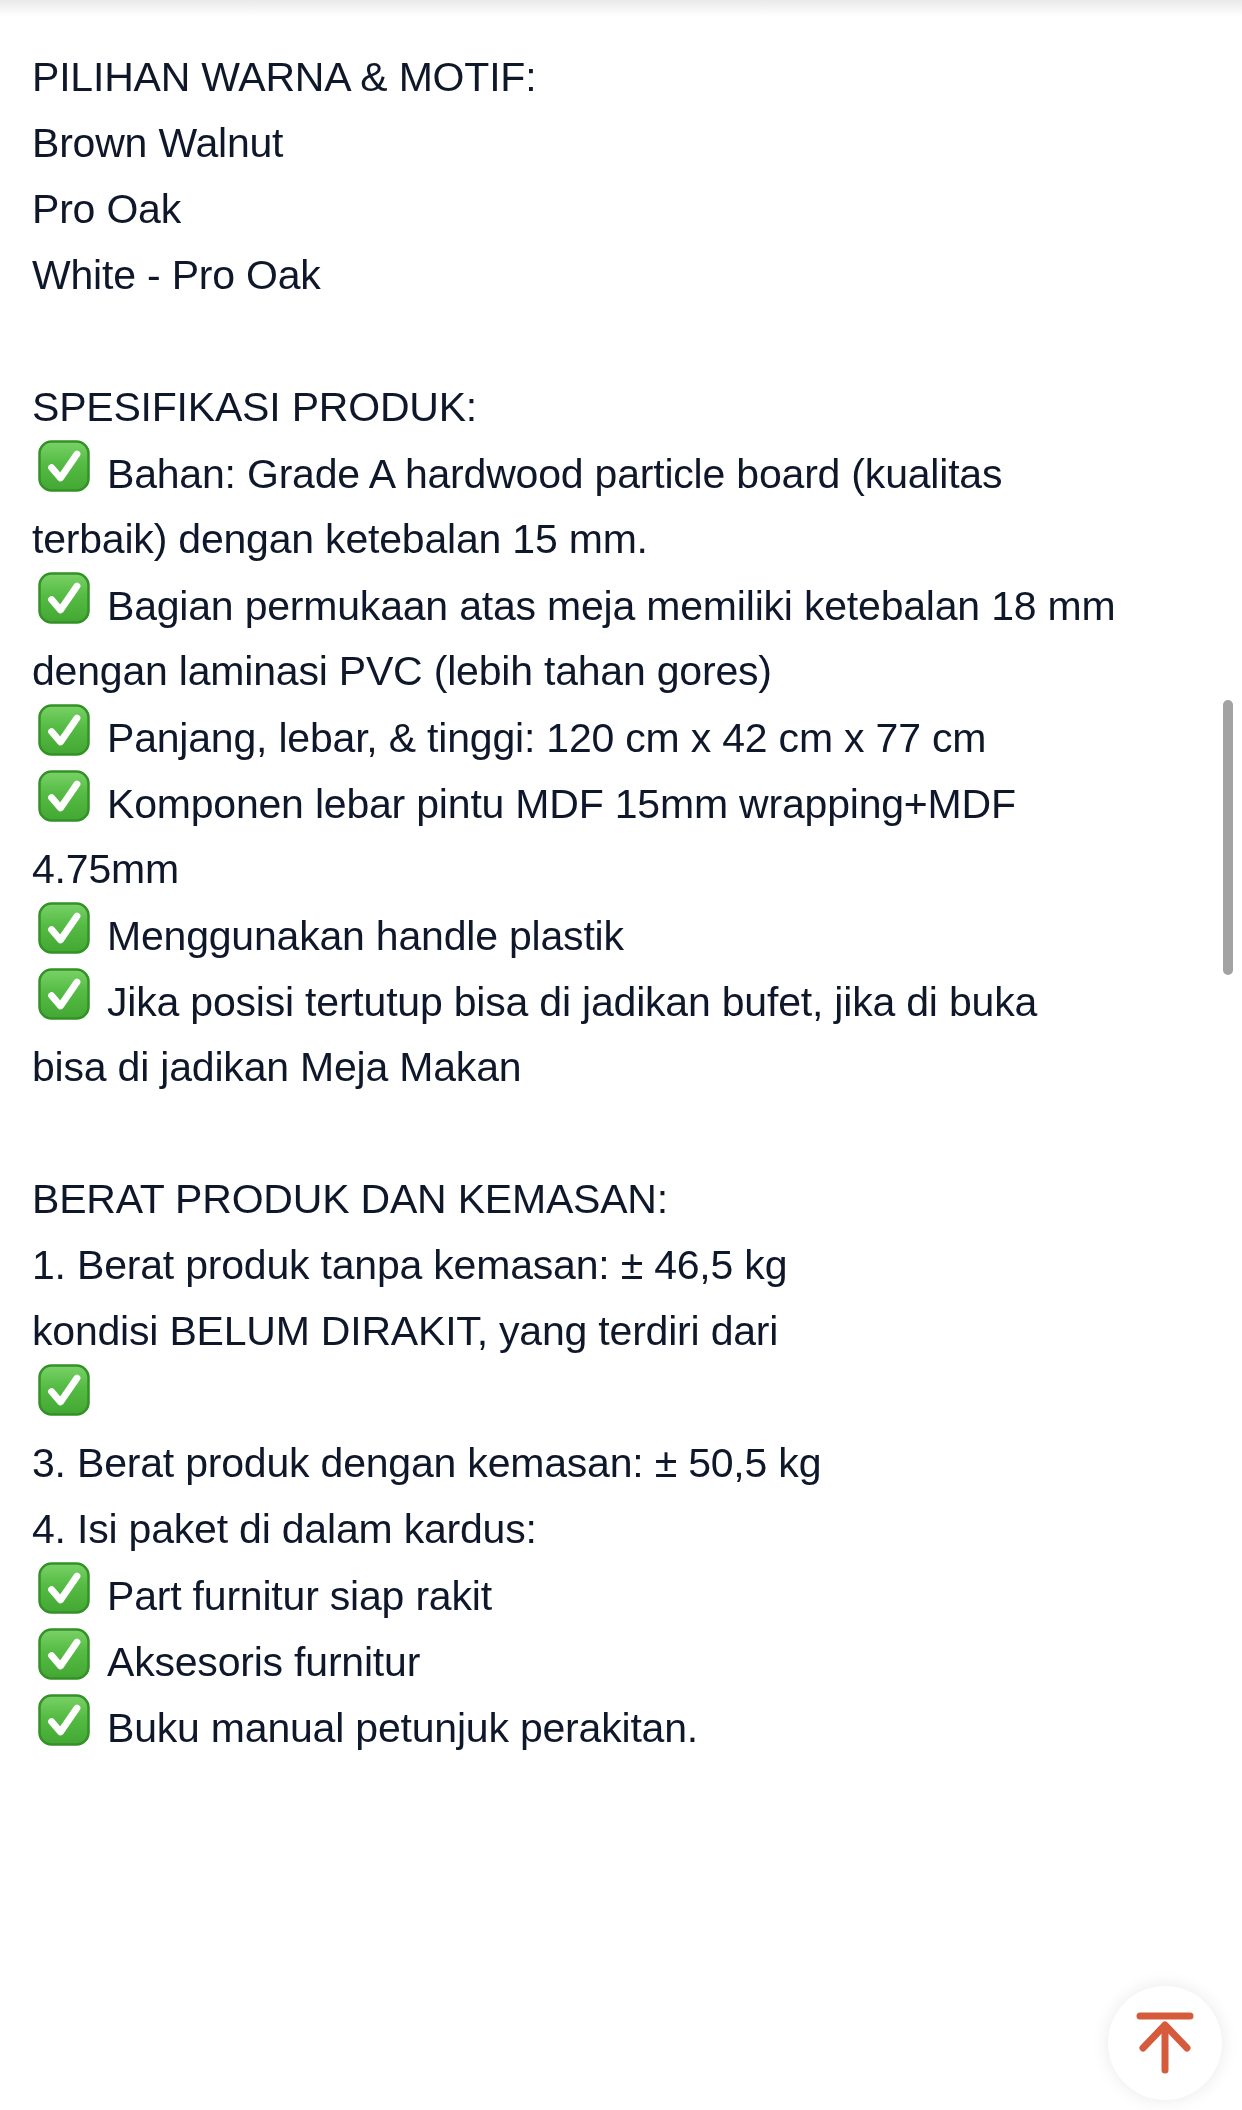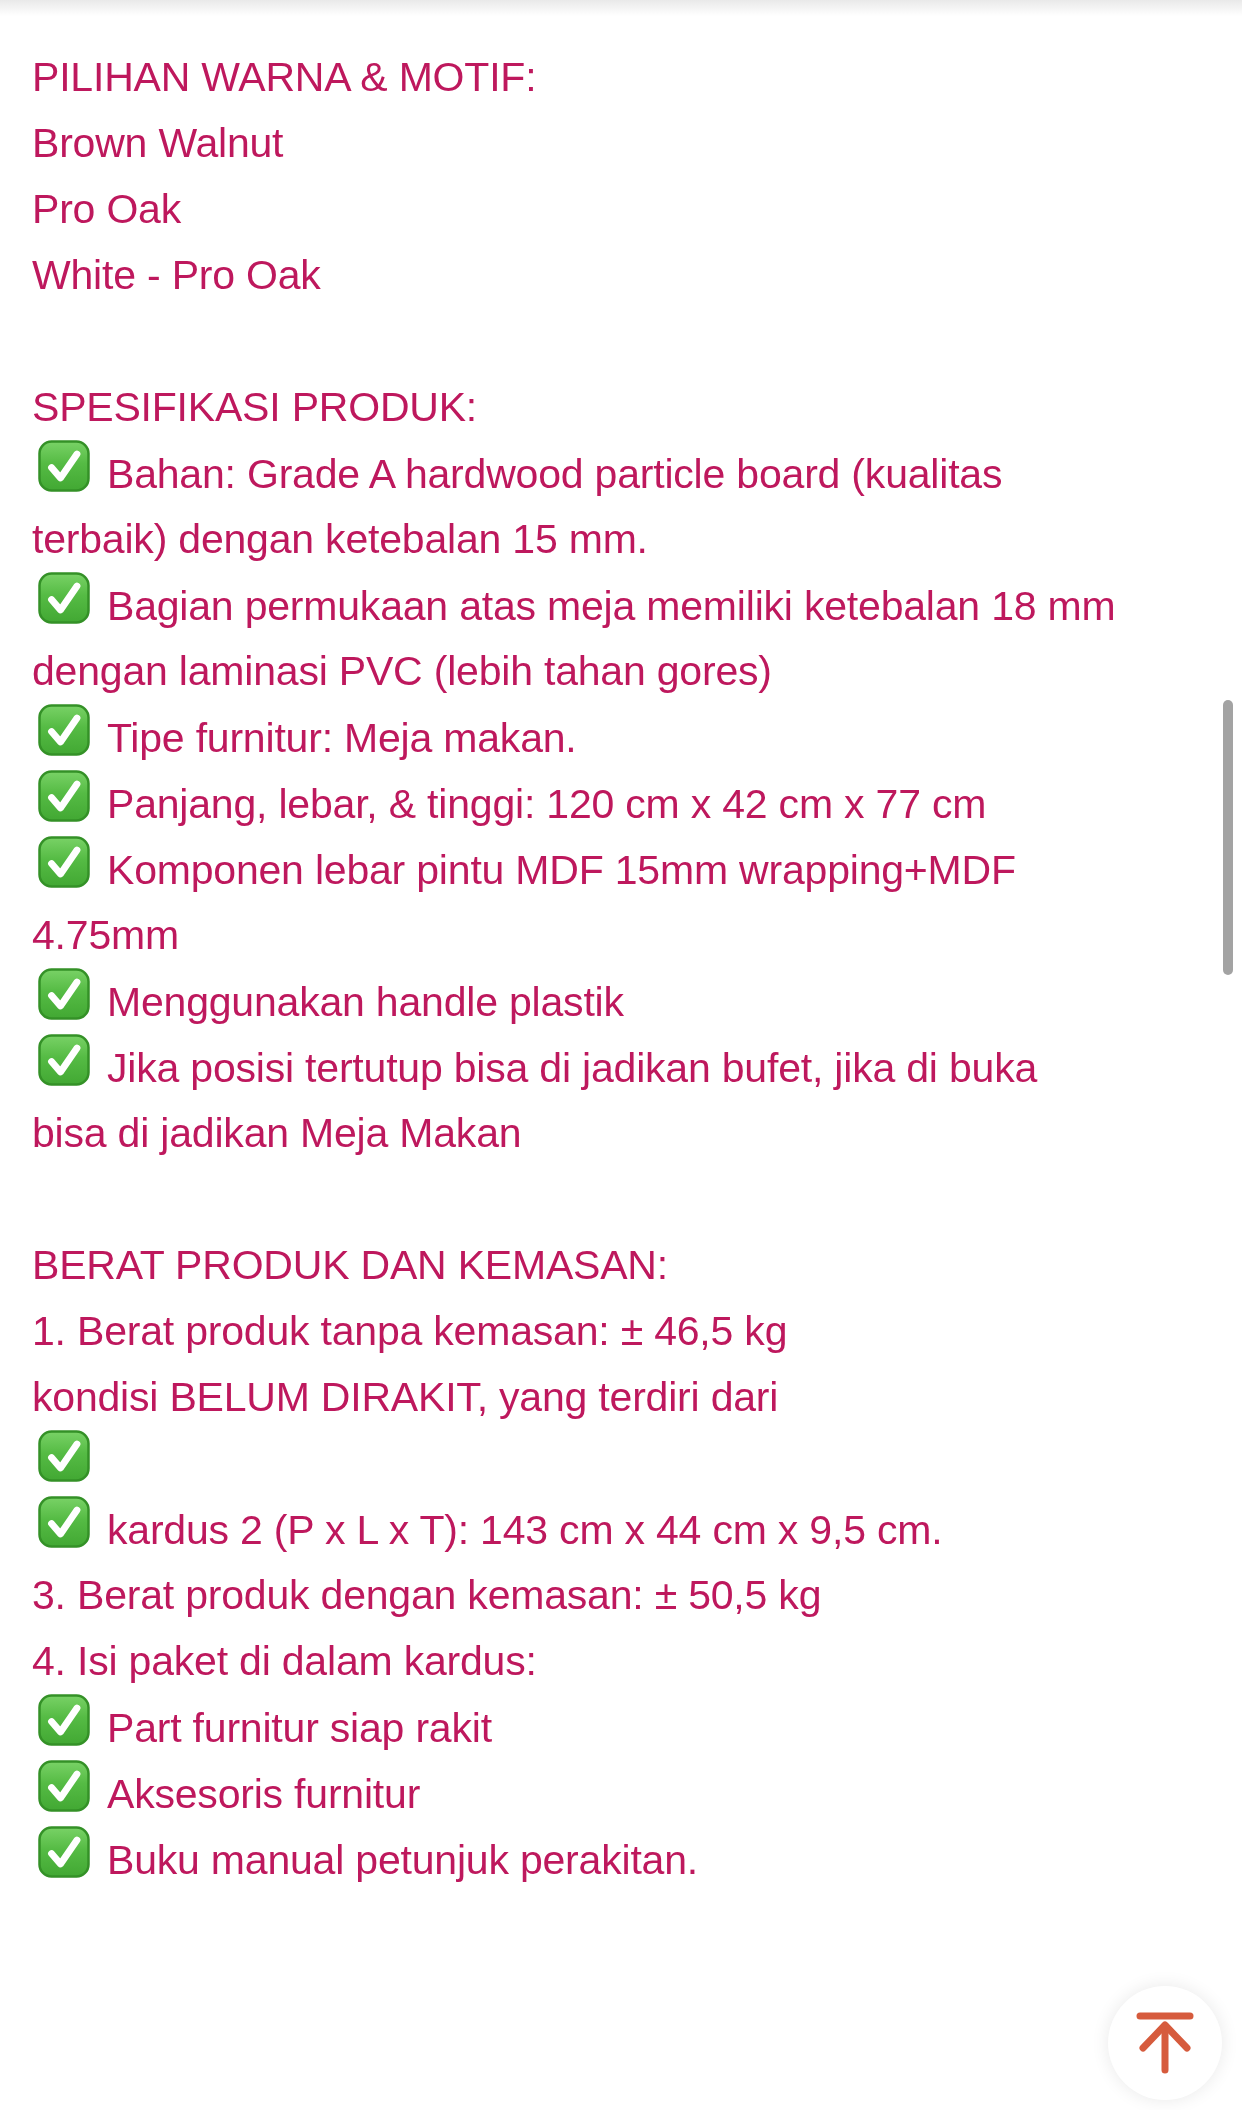--- a/index.html
+++ b/index.html
@@ -2,21 +2,21 @@
 <html><head>
 <meta charset="utf-8">
 <style>
   html,body{margin:0;padding:0;background:#fff;}
   .screen{
     position:relative;
     width:1242px;height:2110px;
     background:#ffffff;
     overflow:hidden;
     font-family:"Liberation Sans","DejaVu Sans",sans-serif;
-    color:#be185d;
+    color:#0f172a;
   }
   .top-shade{
     position:absolute;top:0;left:0;width:100%;height:16px;
     background:linear-gradient(to bottom, #e9e9e9 0%, rgba(255,255,255,0) 100%);
     pointer-events:none;
   }
   .content{
     position:absolute;top:44px;left:0;right:0;
     padding:0 24px 0 32px;
   }
@@ -84,24 +84,20 @@
     </svg><span>Bahan: Grade A hardwood particle board (kualitas</span></div>
         <div class="line"><span>terbaik) dengan ketebalan 15 mm.</span></div>
         <div class="line"><svg class="check-icon" viewBox="0 0 52 52">
       <rect x="1.5" y="1.5" width="49" height="49" rx="12" fill="url(#ckgrad)" stroke="#349127" stroke-width="2.5"></rect>
       <path d="M13.5 27.5 L22.5 38 L39 14" fill="none" stroke="#ffffff" stroke-width="6.8" stroke-linecap="round" stroke-linejoin="round"></path>
     </svg><span>Bagian permukaan atas meja memiliki ketebalan 18 mm</span></div>
         <div class="line"><span>dengan laminasi PVC (lebih tahan gores)</span></div>
         <div class="line"><svg class="check-icon" viewBox="0 0 52 52">
       <rect x="1.5" y="1.5" width="49" height="49" rx="12" fill="url(#ckgrad)" stroke="#349127" stroke-width="2.5"></rect>
       <path d="M13.5 27.5 L22.5 38 L39 14" fill="none" stroke="#ffffff" stroke-width="6.8" stroke-linecap="round" stroke-linejoin="round"></path>
-    </svg><span>Tipe furnitur: Meja makan.</span></div>
-        <div class="line"><svg class="check-icon" viewBox="0 0 52 52">
-      <rect x="1.5" y="1.5" width="49" height="49" rx="12" fill="url(#ckgrad)" stroke="#349127" stroke-width="2.5"></rect>
-      <path d="M13.5 27.5 L22.5 38 L39 14" fill="none" stroke="#ffffff" stroke-width="6.8" stroke-linecap="round" stroke-linejoin="round"></path>
     </svg><span>Panjang, lebar, &amp; tinggi: 120 cm x 42 cm x 77 cm</span></div>
         <div class="line"><svg class="check-icon" viewBox="0 0 52 52">
       <rect x="1.5" y="1.5" width="49" height="49" rx="12" fill="url(#ckgrad)" stroke="#349127" stroke-width="2.5"></rect>
       <path d="M13.5 27.5 L22.5 38 L39 14" fill="none" stroke="#ffffff" stroke-width="6.8" stroke-linecap="round" stroke-linejoin="round"></path>
     </svg><span>Komponen lebar pintu MDF 15mm wrapping+MDF</span></div>
         <div class="line"><span>4.75mm</span></div>
         <div class="line"><svg class="check-icon" viewBox="0 0 52 52">
       <rect x="1.5" y="1.5" width="49" height="49" rx="12" fill="url(#ckgrad)" stroke="#349127" stroke-width="2.5"></rect>
       <path d="M13.5 27.5 L22.5 38 L39 14" fill="none" stroke="#ffffff" stroke-width="6.8" stroke-linecap="round" stroke-linejoin="round"></path>
     </svg><span>Menggunakan handle plastik</span></div>
@@ -112,24 +108,20 @@
         <div class="line"><span>bisa di jadikan Meja Makan</span></div>
       </div>
       <div class="section">
         <div class="line"><span>BERAT PRODUK DAN KEMASAN:</span></div>
         <div class="line"><span>1. Berat produk tanpa kemasan: ± 46,5 kg</span></div>
         <div class="line"><span>kondisi BELUM DIRAKIT, yang terdiri dari</span></div>
         <div class="line"><svg class="check-icon" viewBox="0 0 52 52">
       <rect x="1.5" y="1.5" width="49" height="49" rx="12" fill="url(#ckgrad)" stroke="#349127" stroke-width="2.5"></rect>
       <path d="M13.5 27.5 L22.5 38 L39 14" fill="none" stroke="#ffffff" stroke-width="6.8" stroke-linecap="round" stroke-linejoin="round"></path>
     </svg></div>
-        <div class="line"><svg class="check-icon" viewBox="0 0 52 52">
-      <rect x="1.5" y="1.5" width="49" height="49" rx="12" fill="url(#ckgrad)" stroke="#349127" stroke-width="2.5"></rect>
-      <path d="M13.5 27.5 L22.5 38 L39 14" fill="none" stroke="#ffffff" stroke-width="6.8" stroke-linecap="round" stroke-linejoin="round"></path>
-    </svg><span>kardus 2 (P x L x T): 143 cm x 44 cm x 9,5 cm.</span></div>
         <div class="line"><span>3. Berat produk dengan kemasan: ± 50,5 kg</span></div>
         <div class="line"><span>4. Isi paket di dalam kardus:</span></div>
         <div class="line"><svg class="check-icon" viewBox="0 0 52 52">
       <rect x="1.5" y="1.5" width="49" height="49" rx="12" fill="url(#ckgrad)" stroke="#349127" stroke-width="2.5"></rect>
       <path d="M13.5 27.5 L22.5 38 L39 14" fill="none" stroke="#ffffff" stroke-width="6.8" stroke-linecap="round" stroke-linejoin="round"></path>
     </svg><span>Part furnitur siap rakit</span></div>
         <div class="line"><svg class="check-icon" viewBox="0 0 52 52">
       <rect x="1.5" y="1.5" width="49" height="49" rx="12" fill="url(#ckgrad)" stroke="#349127" stroke-width="2.5"></rect>
       <path d="M13.5 27.5 L22.5 38 L39 14" fill="none" stroke="#ffffff" stroke-width="6.8" stroke-linecap="round" stroke-linejoin="round"></path>
     </svg><span>Aksesoris furnitur</span></div>

